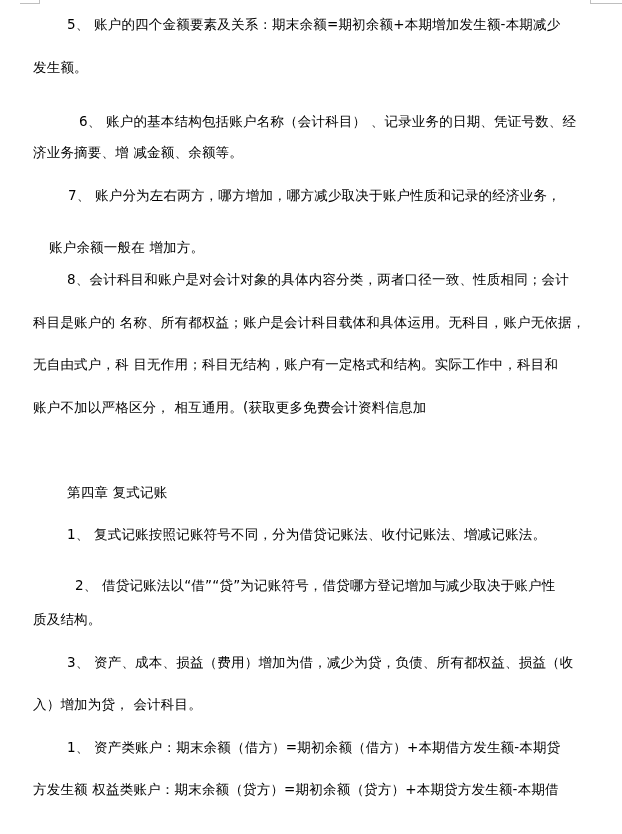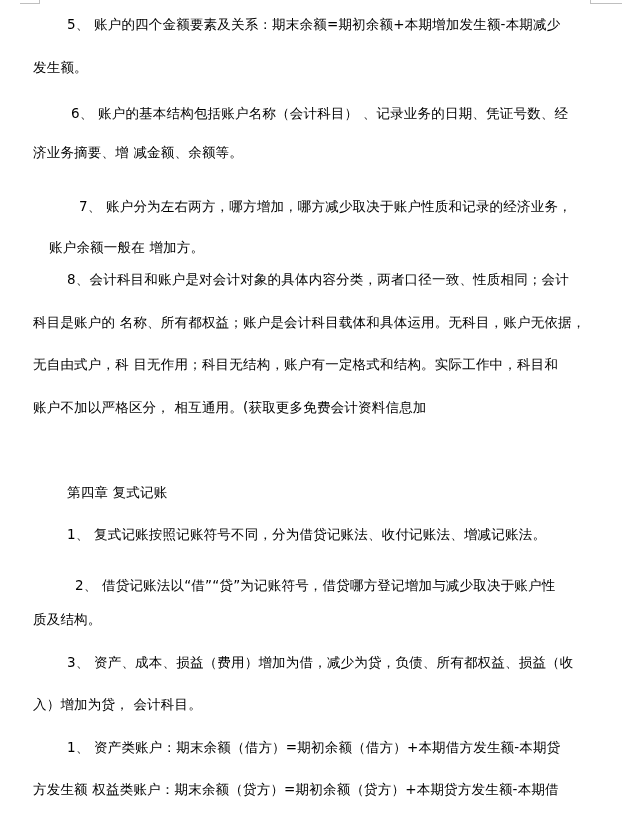--- a/index.html
+++ b/index.html
@@ -19,23 +19,23 @@
 </style>
 </head>
 <body>
 
 <div class="corner corner-tl"></div>
 <div class="corner corner-tr"></div>
 
 <div>
   <p class="line indent" style="top:16px;margin:0">5、 账户的四个金额要素及关系：期末余额=期初余额+本期增加发生额-本期减少</p>
   <p class="line" style="top:59px;margin:0">发生额。</p>
-  <p class="line indent" style="top:101px;margin:4px">6、 账户的基本结构包括账户名称（会计科目） 、记录业务的日期、凭证号数、经</p>
+  <p class="line indent" style="top:101px;margin:12px">6、 账户的基本结构包括账户名称（会计科目） 、记录业务的日期、凭证号数、经</p>
   <p class="line" style="top:144px;margin:0">济业务摘要、增 减金额、余额等。</p>
-  <p class="line indent" style="top:186px;margin:12px">7、 账户分为左右两方，哪方增加，哪方减少取决于账户性质和记录的经济业务，</p>
+  <p class="line indent" style="top:186px;margin:1px">7、 账户分为左右两方，哪方增加，哪方减少取决于账户性质和记录的经济业务，</p>
   <p class="line" style="top:223px;margin:16px">账户余额一般在 增加方。</p>
   <p class="line indent" style="top:271px;margin:0">8、会计科目和账户是对会计对象的具体内容分类，两者口径一致、性质相同；会计</p>
   <p class="line" style="top:314px;margin:0">科目是账户的 名称、所有都权益；账户是会计科目载体和具体运用。无科目，账户无依据，</p>
   <p class="line" style="top:356px;margin:0">无自由式户，科 目无作用；科目无结构，账户有一定格式和结构。实际工作中，科目和</p>
   <p class="line" style="top:399px;margin:0">账户不加以严格区分， 相互通用。(获取更多免费会计资料信息加</p>
   <h2 class="line indent" style="top:484px;margin:0;font-weight:normal">第四章 复式记账</h2>
   <p class="line indent" style="top:526px;margin:0">1、 复式记账按照记账符号不同，分为借贷记账法、收付记账法、增减记账法。</p>
   <p class="line indent" style="top:569px;margin:8px">2、 借贷记账法以“借”“贷”为记账符号，借贷哪方登记增加与减少取决于账户性</p>
   <p class="line" style="top:611px;margin:0">质及结构。</p>
   <p class="line indent" style="top:654px;margin:0">3、 资产、成本、损益（费用）增加为借，减少为贷，负债、所有都权益、损益（收</p>

